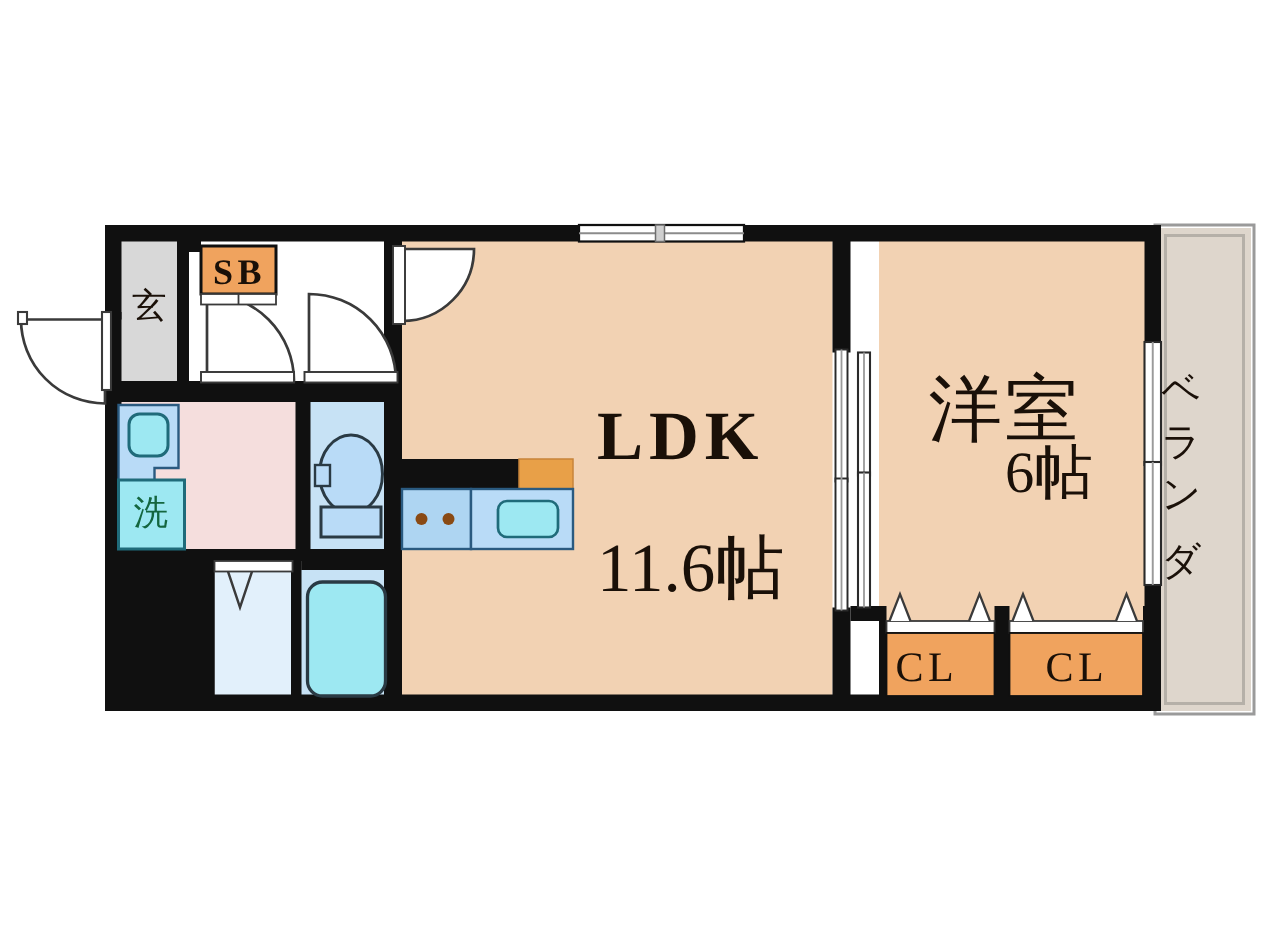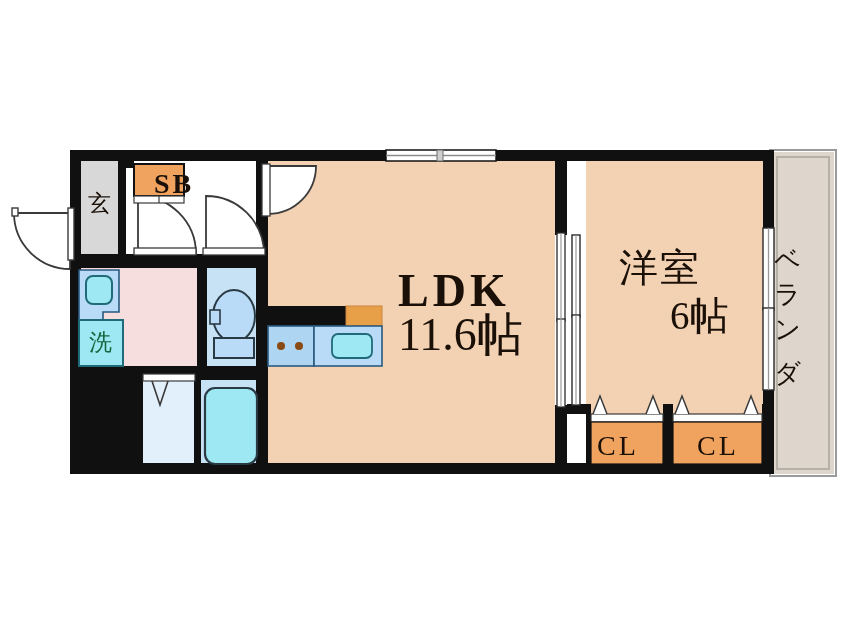--- a/index.html
+++ b/index.html
@@ -33,37 +33,37 @@
     user-select: none;
   }
   .lbl-ldk {
     font-size: 46px;
     letter-spacing: 4px;
     font-weight: 400;
   }
   .lbl-ldk-area {
     font-size: 46px;
     letter-spacing: 0px;
+    margin-top: 44px;
   }
   .lbl-room {
-    font-size: 39px;
+    font-size: 49px;
     letter-spacing: 2px;
   }
   .lbl-room-area {
     font-size: 39px;
   }
   .lbl-cl {
     font-size: 28px;
     letter-spacing: 3px;
   }
   .lbl-sb {
-    font-size: 28px;
+    font-size: 24px;
     letter-spacing: 3px;
     font-weight: 600;
-    margin-left: 12px;
   }
   .lbl-gen {
     font-size: 23px;
   }
   .lbl-sen {
     font-size: 23px;
     color: #14663f;
     font-family: "DejaVu Sans", sans-serif;
   }
   .lbl-veranda {

